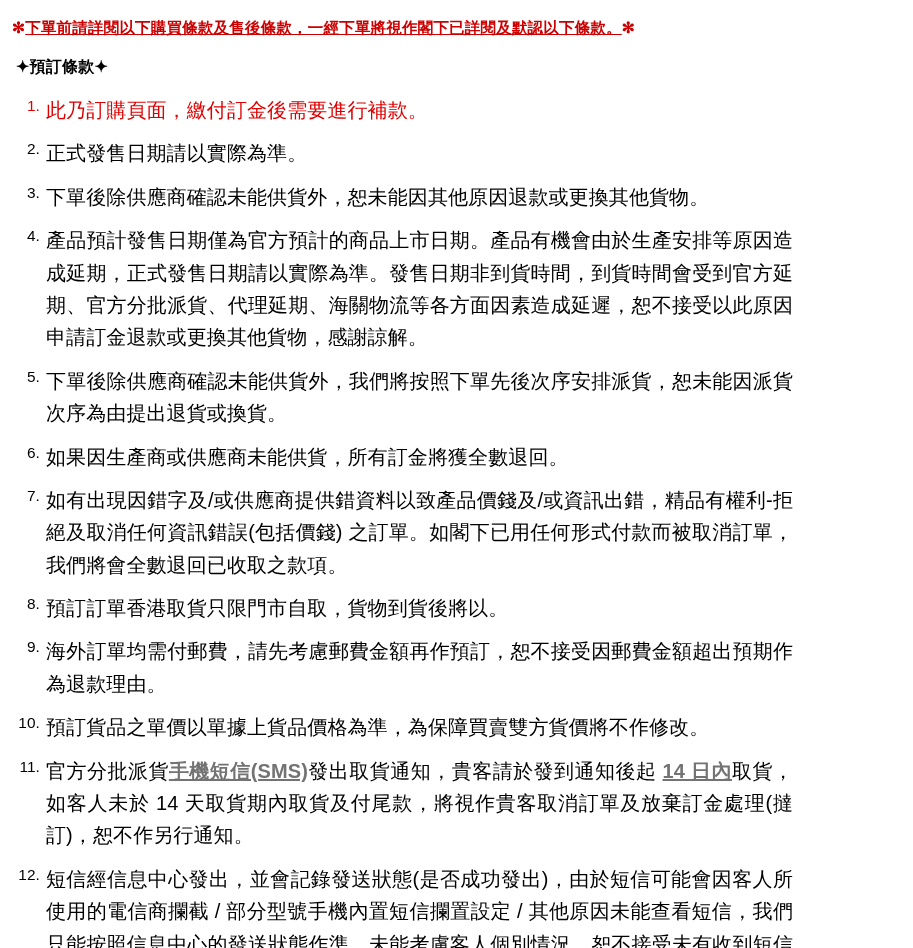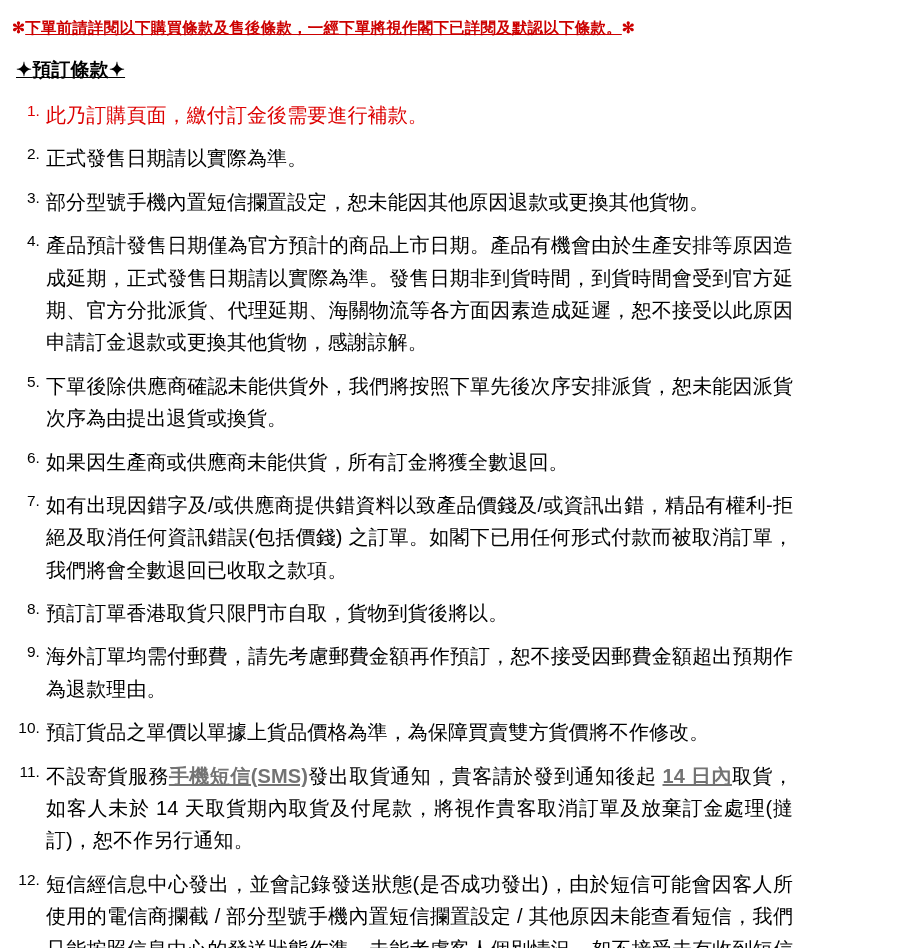--- a/index.html
+++ b/index.html
@@ -25,25 +25,24 @@
     text-decoration: underline;
     letter-spacing: 0.2px;
     margin: 4px 0 18px 2px;
     white-space: nowrap;
   }
   .notice .star {
     text-decoration: none;
     display: inline-block;
   }
   .section-title {
-    font-size: 19px;
+    font-size: 16px;
     font-weight: bold;
     margin: 8px 0 16px 6px;
     letter-spacing: 0.2px;
-    text-decoration: underline;
   }
   ol.terms {
     margin: 0;
     padding: 0 0 0 0;
     list-style: none;
     counter-reset: term;
   }
   ol.terms > li {
     position: relative;
     counter-increment: term;
@@ -94,30 +93,30 @@
     <span class="star">✻</span><span>下單前請詳閱以下購買條款及售後條款，一經下單將視作閣下已詳閱及默認以下條款。</span><span class="star">✻</span>
   </div>
 
   <div class="section-title">
     <span>✦</span><span>預訂條款</span><span>✦</span>
   </div>
 
   <ol class="terms">
     <li class="first-red"><span>此乃訂購頁面，繳付訂金後需要進行補款。</span></li>
     <li><span>正式發售日期請以實際為準。</span></li>
-    <li><span>部分型號手機內置短信攔置設定，恕未能因其他原因退款或更換其他貨物。</span></li>
+    <li><span>下單後除供應商確認未能供貨外，恕未能因其他原因退款或更換其他貨物。</span></li>
     <li><span>產品預計發售日期僅為官方預計的商品上市日期。產品有機會由於生產安排等原因造成延期，正式發售日期請以實際為準。發售日期非到貨時間，到貨時間會受到官方延期、官方分批派貨、代理延期、海關物流等各方面因素造成延遲，恕不接受以此原因申請訂金退款或更換其他貨物，感謝諒解。</span></li>
     <li><span>下單後除供應商確認未能供貨外，我們將按照下單先後次序安排派貨，恕未能因派貨次序為由提出退貨或換貨。</span></li>
     <li><span>如果因生產商或供應商未能供貨，所有訂金將獲全數退回。</span></li>
     <li><span>如有出現因錯字及/或供應商提供錯資料以致產品價錢及/或資訊出錯，精品有權利-拒絕及取消任何資訊錯誤(包括價錢) 之訂單。如閣下已用任何形式付款而被取消訂單，我們將會全數退回已收取之款項。</span></li>
     <li><span>預訂訂單香港取貨只限門市自取，貨物到貨後將以。</span></li>
     <li><span>海外訂單均需付郵費，請先考慮郵費金額再作預訂，恕不接受因郵費金額超出預期作為退款理由。</span></li>
     <li class="wide"><span>預訂貨品之單價以單據上貨品價格為準，為保障買賣雙方貨價將不作修改。</span></li>
     <li class="wide">
-      <span>不設寄貨服務</span><span class="u-red">手機短信(SMS)</span><span>發出取貨通知，貴客請於發到通知後起 </span><span class="u-red">14 日內</span><span>取貨，如客人未於 14 天取貨期內取貨及付尾款，將視作貴客取消訂單及放棄訂金處理(撻訂)，恕不作另行通知。</span>
+      <span>官方分批派貨</span><span class="u-red">手機短信(SMS)</span><span>發出取貨通知，貴客請於發到通知後起 </span><span class="u-red">14 日內</span><span>取貨，如客人未於 14 天取貨期內取貨及付尾款，將視作貴客取消訂單及放棄訂金處理(撻訂)，恕不作另行通知。</span>
     </li>
     <li class="wide"><span>短信經信息中心發出，並會記錄發送狀態(是否成功發出)，由於短信可能會因客人所使用的電信商攔截 / 部分型號手機內置短信攔置設定 / 其他原因未能查看短信，我們只能按照信息中心的發送狀態作準，未能考慮客人個別情況，恕不接受未有收到短信為由要求取回已撻訂的貨物或訂金。</span></li>
     <li class="wide">
       <span>有關更多網店購物詳情，請參閱 </span><a class="link-blue">網店購物須知</a><span> 。</span>
     </li>
   </ol>
 
 </div>
 
 </body></html>

